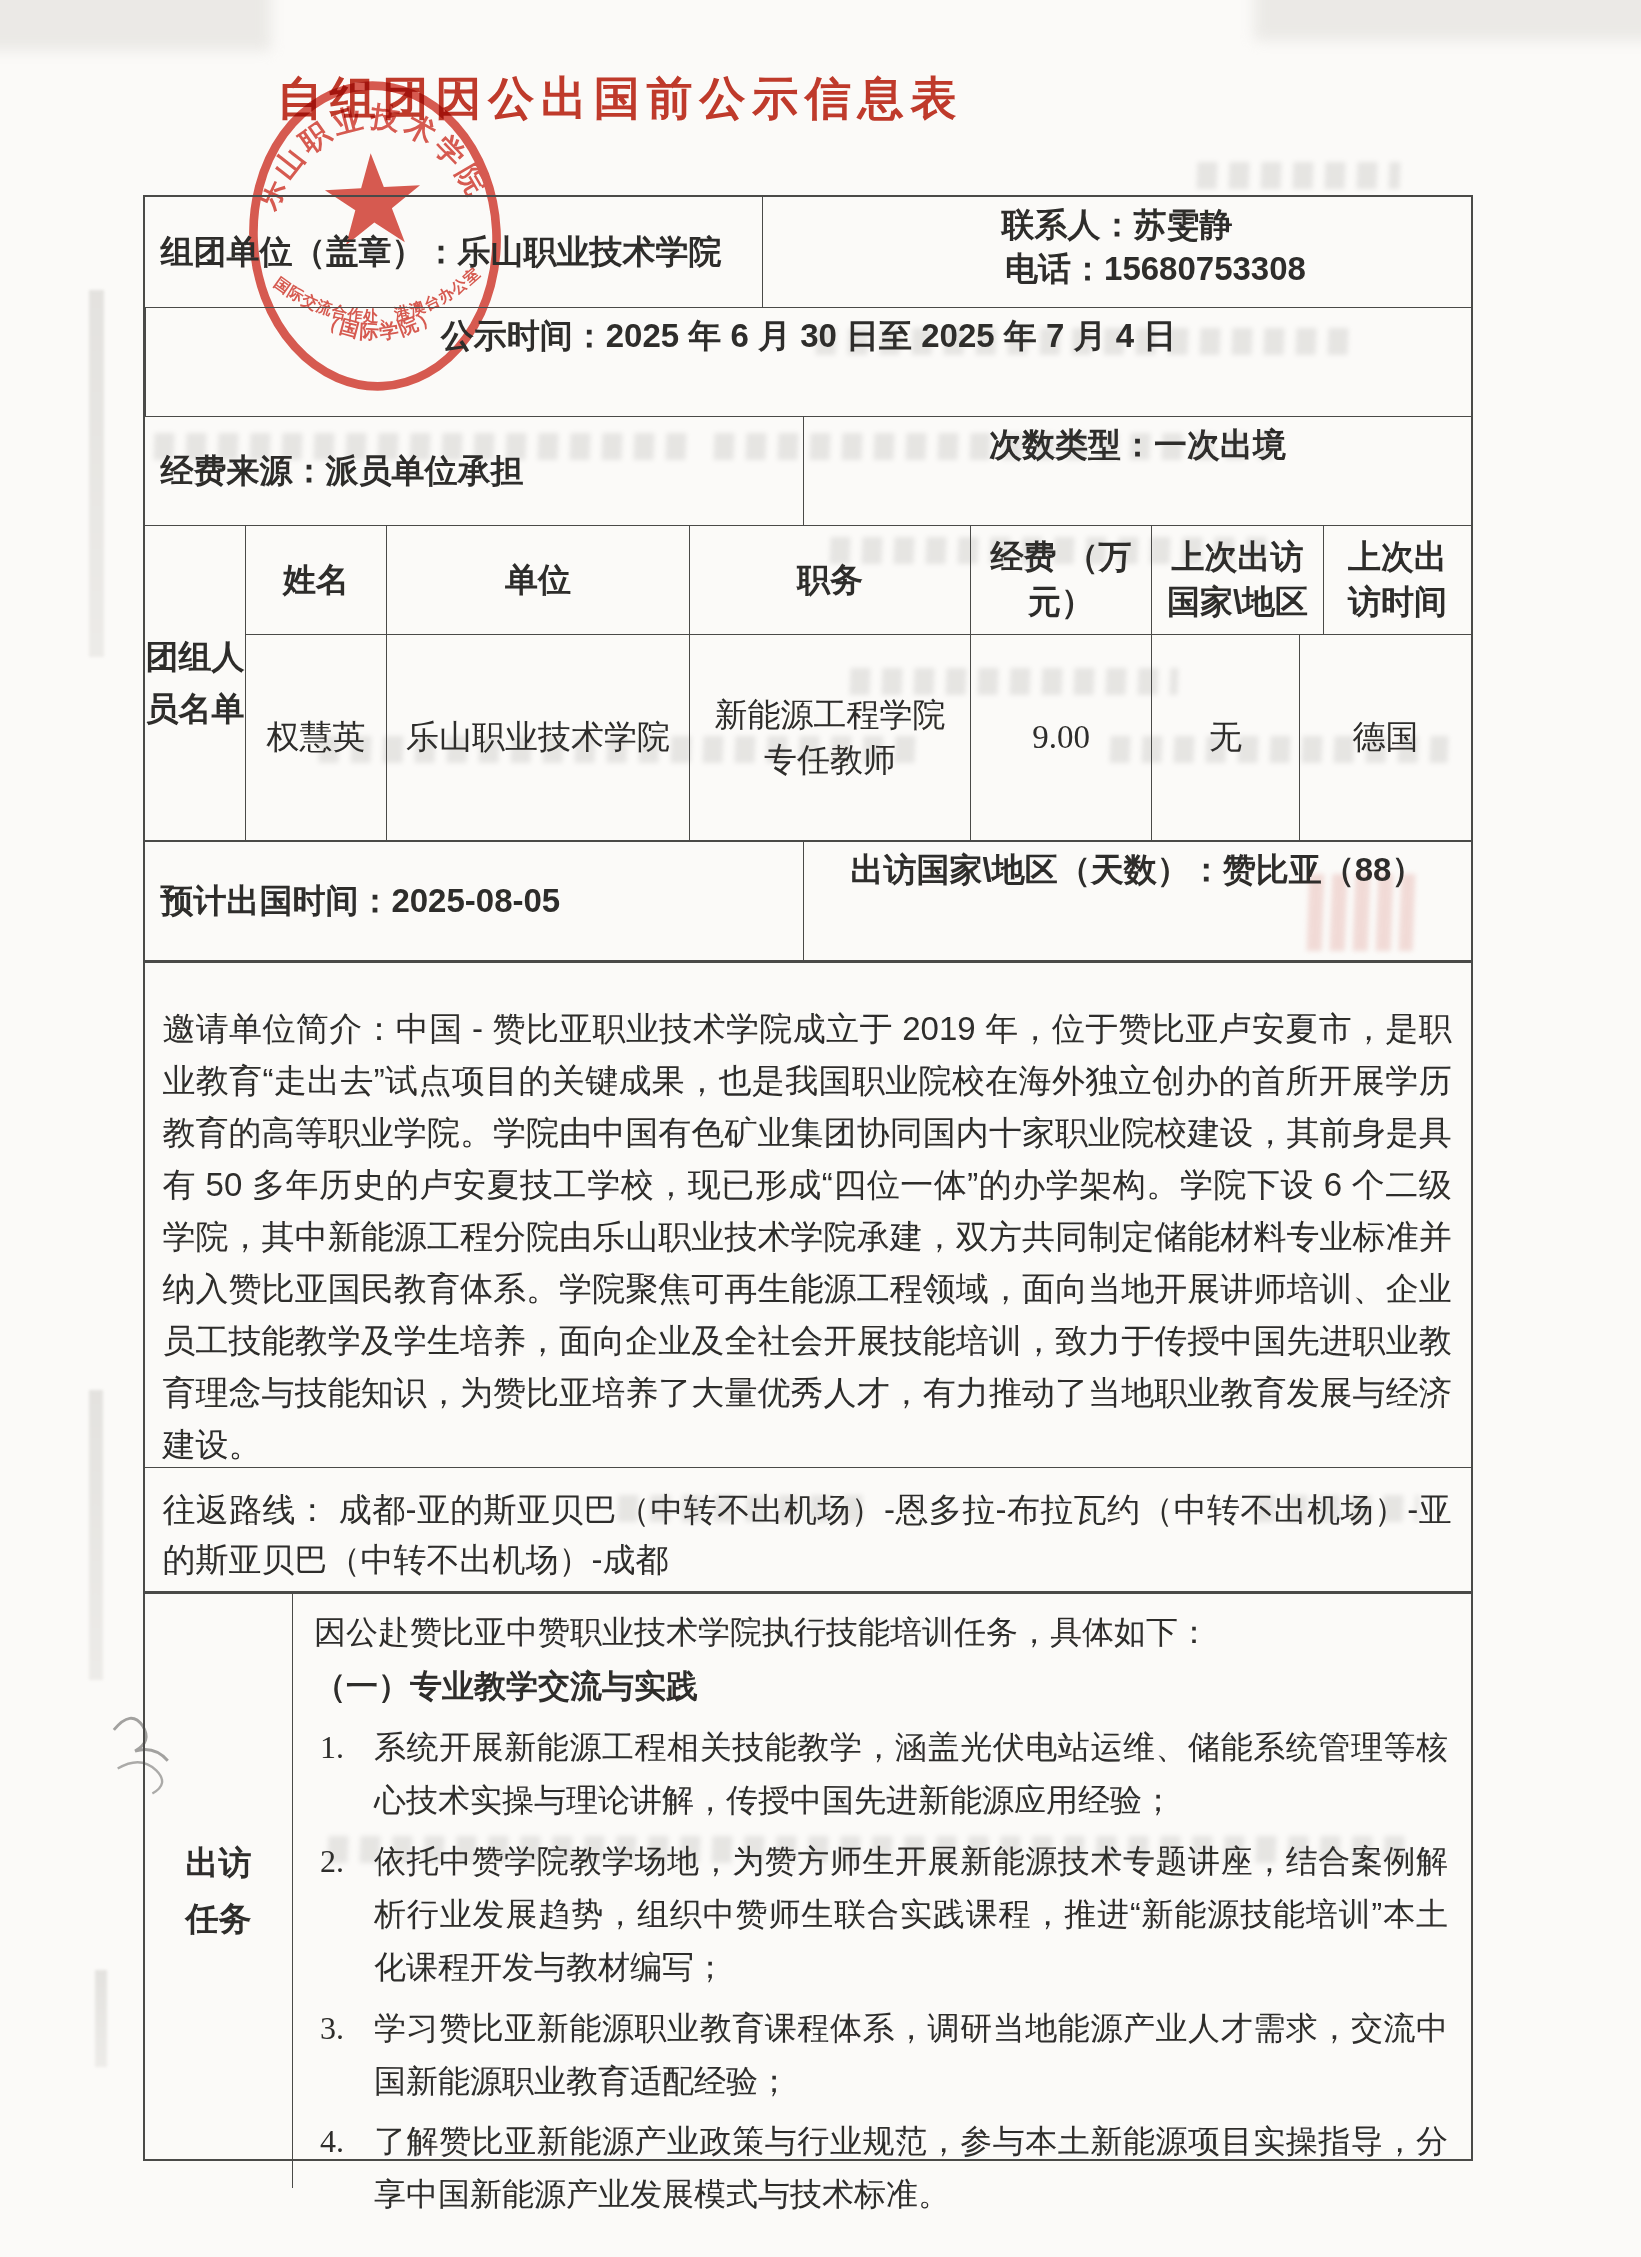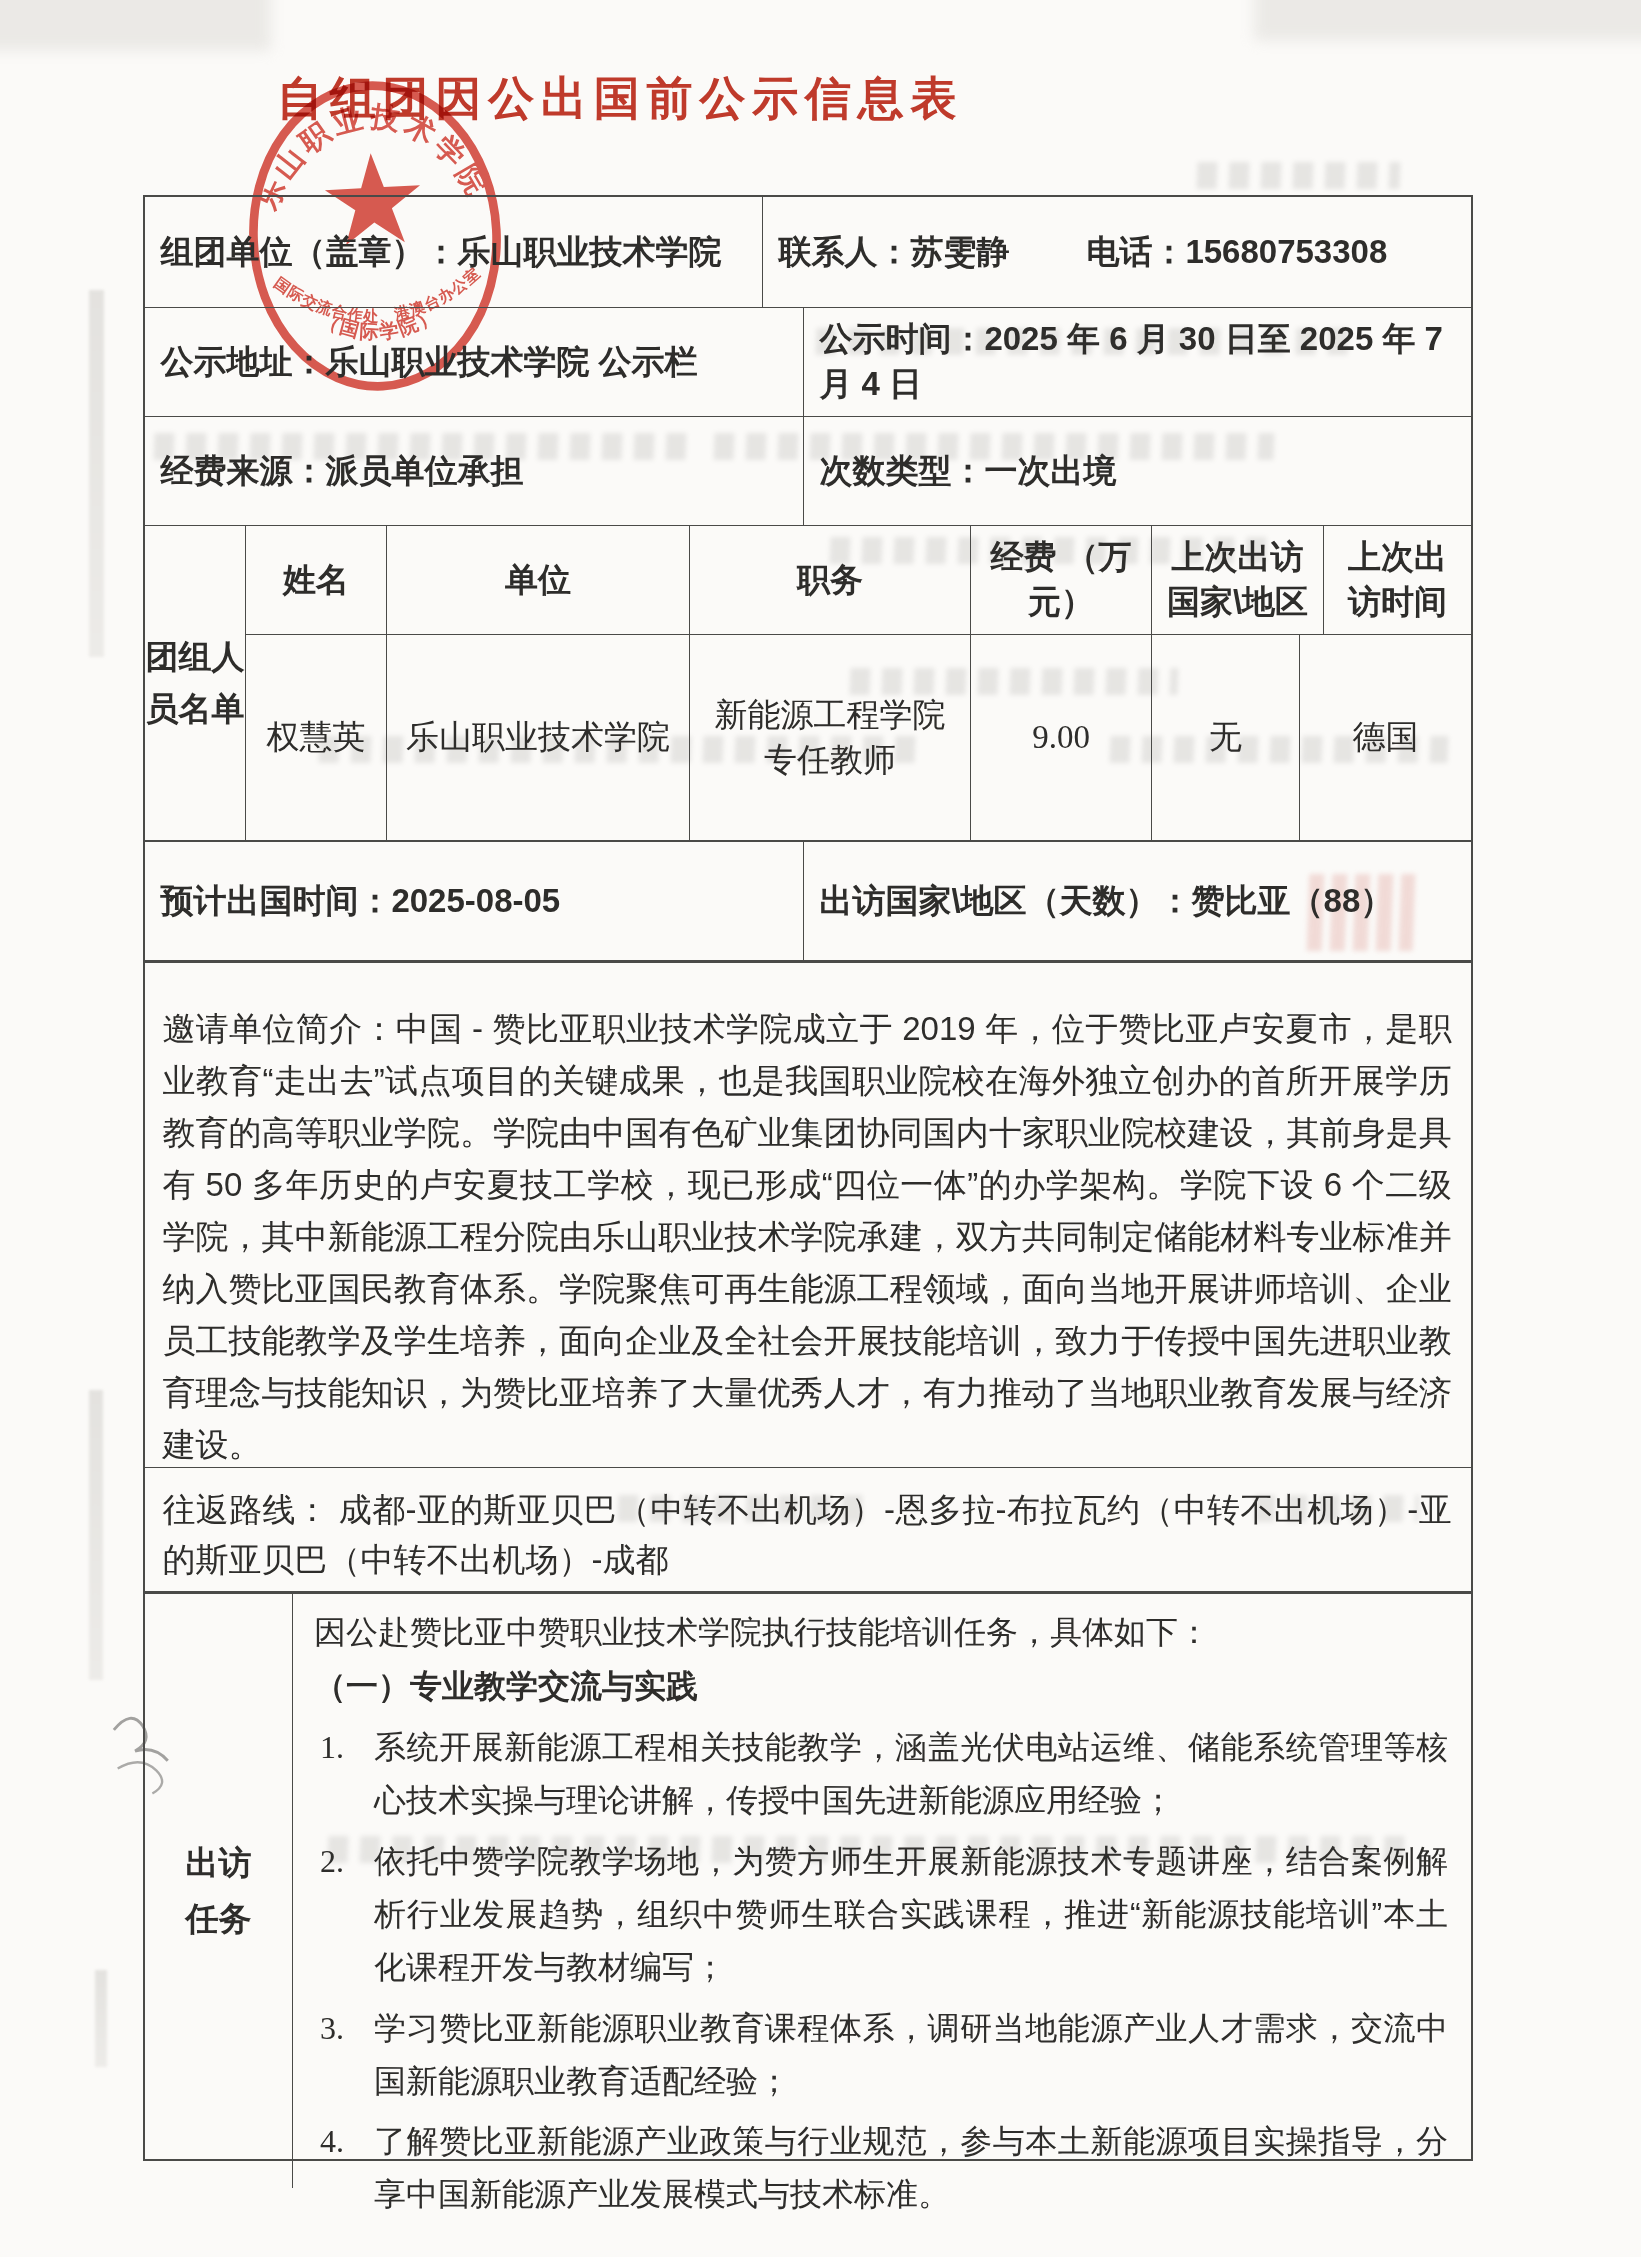--- a/index.html
+++ b/index.html
@@ -34,21 +34,21 @@
          transform:rotate(-3deg);mix-blend-mode:multiply;opacity:.88;}
   .stamp text{fill:var(--stamp-red);font-family:"Liberation Sans","DejaVu Sans",sans-serif;font-weight:bold;}
 
   
   .grid{position:absolute;left:143px;top:195px;width:1330px;height:1966px;
         box-sizing:border-box;border:2.9px solid var(--border);
         display:flex;flex-direction:column;font-size:33px;line-height:1.35;}
   .row{box-sizing:border-box;display:flex;border-bottom:1.9px solid var(--border);flex:0 0 auto;}
   .row:last-child{border-bottom:none;}
   .cell{box-sizing:border-box;display:flex;align-items:center;padding:5.8px 15.4px;}
-  .cell.vline{border-left:1.9px solid var(--border);}
+  .cell.vline{border-left:1.9px solid var(--border);flex-direction:column;}
   .w600{font-weight:600;}
   .thick{border-bottom-width:3.9px;}
   .semithick{border-bottom-width:2.9px;}
 
   
   .r1{height:111px;}
   .r2{height:109px;}
   .r3{height:109px;}
   .rp{height:316px;}           
   .r5{height:121px;}
@@ -151,21 +151,20 @@
 
     <div class="row r1">
       <div class="cell c-left w600">组团单位（盖章）：乐山职业技术学院</div>
       <div class="cell c-right vline">
         <span class="w600">联系人：苏雯静</span>
         <span class="w600 phone">电话：15680753308</span>
       </div>
     </div>
 
     <div class="row r2">
-      <div class="cell c-left w600">公示地址：乐山职业技术学院 公示栏</div>
       <div class="cell c-right vline w600">公示时间：2025 年 6 月 30 日至 2025 年 7 月 4 日</div>
     </div>
 
     <div class="row r3">
       <div class="cell c-left w600">经费来源：派员单位承担</div>
       <div class="cell c-right vline w600">次数类型：一次出境</div>
     </div>
 
     <div class="row rp semithick">
       <div class="p-label" style="letter-spacing:0;word-break:break-all;text-align:center;">团组人员名单</div>

